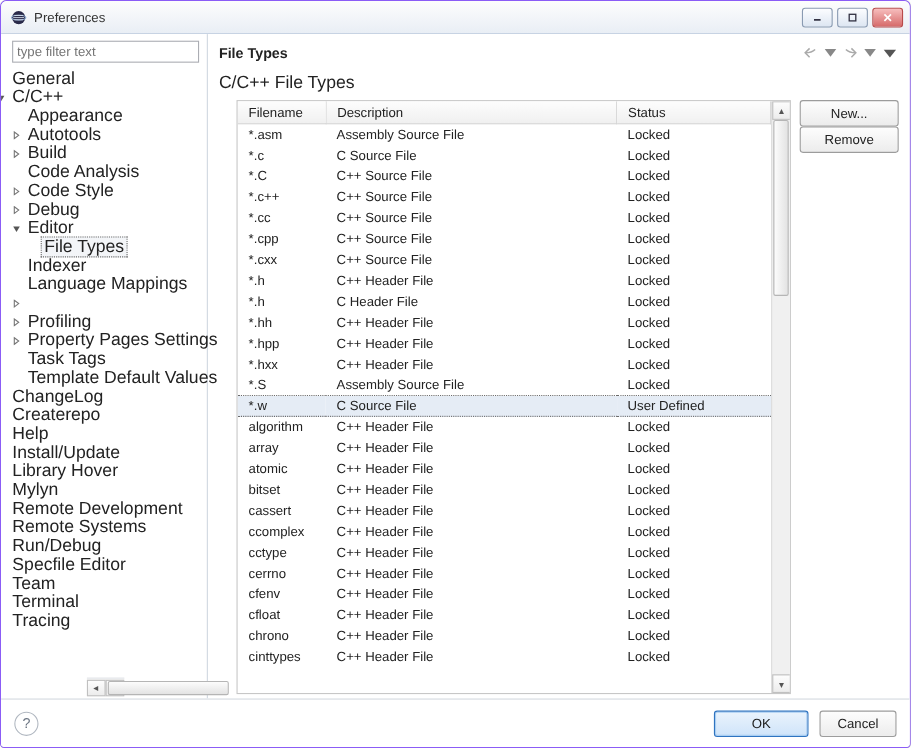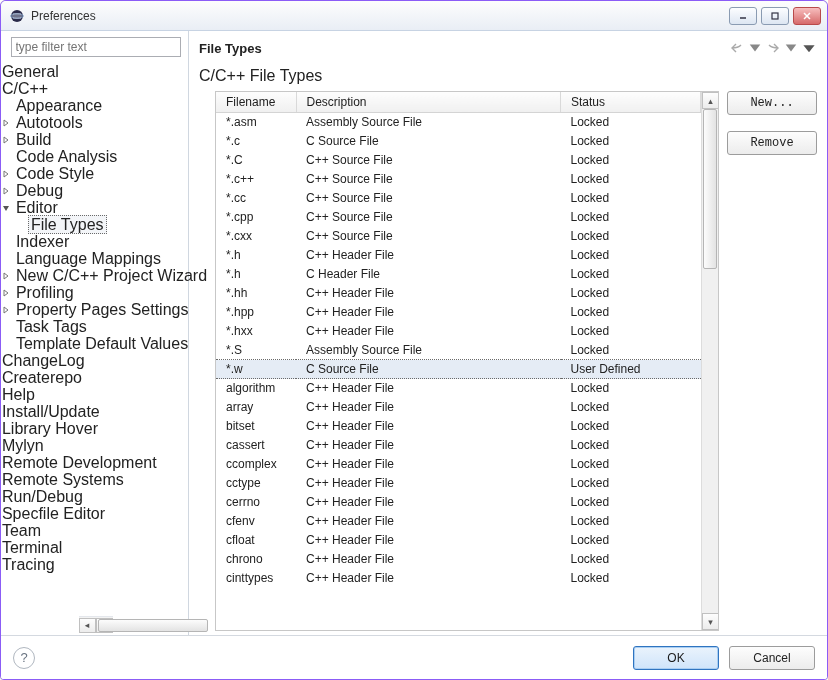--- a/index.html
+++ b/index.html
@@ -43,27 +43,27 @@
   .table-wrap { flex:1; display:flex; border:1px solid #c7c7c7; min-height:0; overflow:hidden; position:relative; }
   .table-scroll { flex:1; overflow:hidden; }
   table.file-types { width:100%; border-collapse:collapse; font-size:12px; }
   table.file-types th { text-align:left; font-weight:400; background:linear-gradient(#fdfdfd,#f0f0f0); border-right:1px solid #d9d9d9; border-bottom:1px solid #d4d4d4; padding:3px 10px; position:sticky; top:0; }
   table.file-types td { padding:2px 10px; border-right:0; height:19px; }
   table.file-types tr.selected td { background:#e5ecf5; border-top:1px dotted #6a6a6a; border-bottom:1px dotted #6a6a6a; }
   .vscroll { width:17px; background:#f0f0f0; border-left:1px solid #dcdcdc; position:relative; }
   .vs-btn { width:17px; height:17px; border:1px solid #c0c0c0; background:linear-gradient(#fdfdfd,#ececec); display:flex; align-items:center; justify-content:center; font-size:9px; color:#555; }
   .vs-track { position:absolute; top:0; bottom:0; left:0; right:0; }
   .vs-thumb { position:absolute; left:1px; right:1px; top:17px; height:160px; border:1px solid #b5b5b5; border-radius:2px; background:linear-gradient(to right,#fcfcfc,#e3e3e3); }
-  .side-buttons { width:90px; display:flex; flex-direction:column; gap:16px;font-family:Liberation Mono, monospace; }
+  .side-buttons { width:90px; display:flex; flex-direction:column; gap:0; }
   .btn { height:24px; border:1px solid #9c9c9c; border-radius:3px; background:linear-gradient(#fdfdfd,#ececec); font-size:12px; display:flex; align-items:center; justify-content:center; cursor:default; }
   .footer { height:44px; border-top:1px solid #d4d9e0; display:flex; align-items:center; padding:0 12px; gap:10px; background:#fff; }
   .help-icon { width:22px; height:22px; border:1px solid #b0b7c0; border-radius:50%; display:flex; align-items:center; justify-content:center; color:#6a7482; font-size:13px; }
   .footer-spacer { flex:1; }
   .btn-primary { width:86px; height:24px; border:1px solid #2f74c0; border-radius:3px; background:linear-gradient(#eaf3fc,#cfe4fa); color:#1b1b1b; display:flex; align-items:center; justify-content:center; box-shadow: inset 0 0 0 1px #a9cef2; }
-  .btn-secondary { width:86px; height:24px; border:1px solid #9c9c9c; border-radius:3px; background:linear-gradient(#fdfdfd,#ececec); display:flex; align-items:center; justify-content:center; }
+  .btn-secondary { width:70px; height:24px; border:1px solid #9c9c9c; border-radius:3px; background:linear-gradient(#fdfdfd,#ececec); display:flex; align-items:center; justify-content:center; }
 </style>
 </head>
 <body>
 
 <div class="window">
   <div class="titlebar">
     <span class="app-icon">
       <svg viewBox="0 0 16 16">
           <circle cx="8" cy="8" r="6" fill="#2a2a4a"></circle>
           <ellipse cx="8" cy="8" rx="6.5" ry="2.2" fill="none" stroke="#8aa7cc" stroke-width="1"></ellipse>
@@ -193,21 +193,20 @@
                   <span class="lbl">Language Mappings</span>
                 </div>
               </li>
               <li class="lvl2">
                 <div class="row">
                   <span class="exp ">
                     <svg width="8" height="8" viewBox="0 0 8 8">
                       <path d="M2 1 L6 4 L2 7 Z" fill="none" stroke="#777" stroke-width="1"></path>
                     </svg>
                   </span>
-                  <span class="lbl">New C/C++ Project Wizard</span>
                 </div>
               </li>
               <li class="lvl2">
                 <div class="row">
                   <span class="exp ">
                     <svg width="8" height="8" viewBox="0 0 8 8">
                       <path d="M2 1 L6 4 L2 7 Z" fill="none" stroke="#777" stroke-width="1"></path>
                     </svg>
                   </span>
                   <span class="lbl">Profiling</span>
@@ -443,20 +442,25 @@
                       <td>algorithm</td>
                       <td>C++ Header File</td>
                       <td>Locked</td>
                     </tr>
                     <tr>
                       <td>array</td>
                       <td>C++ Header File</td>
                       <td>Locked</td>
                     </tr>
                     <tr>
+                      <td>atomic</td>
+                      <td>C++ Header File</td>
+                      <td>Locked</td>
+                    </tr>
+                    <tr>
                       <td>bitset</td>
                       <td>C++ Header File</td>
                       <td>Locked</td>
                     </tr>
                     <tr>
                       <td>cassert</td>
                       <td>C++ Header File</td>
                       <td>Locked</td>
                     </tr>
                     <tr>

